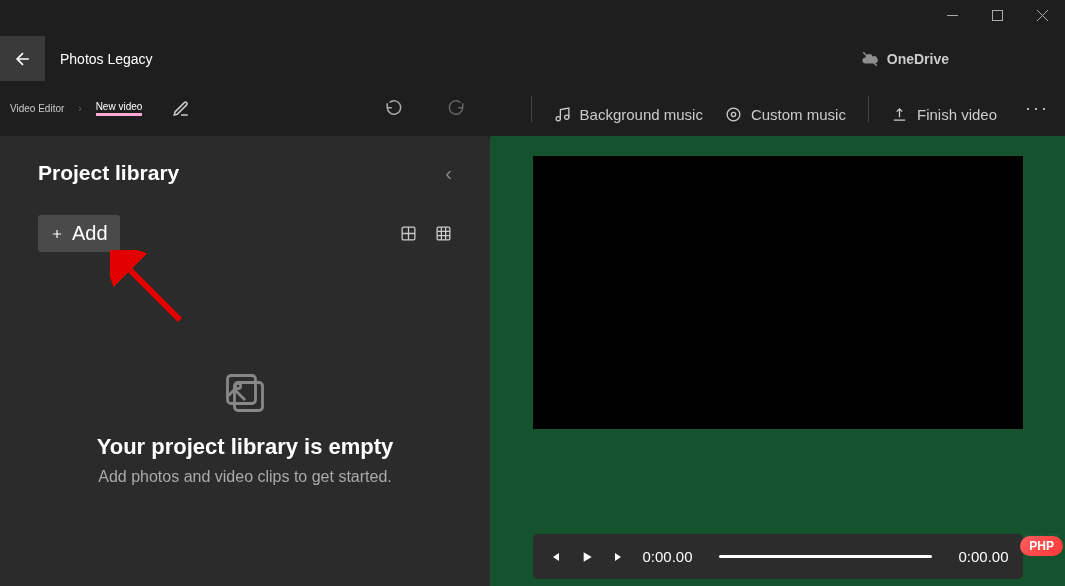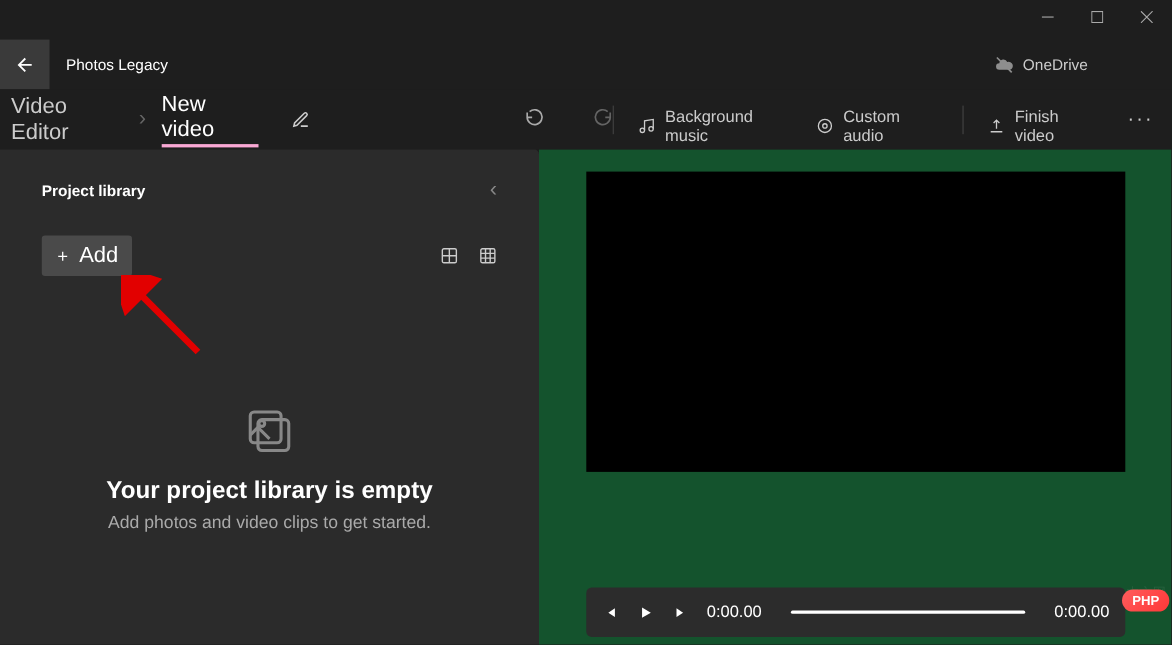--- a/index.html
+++ b/index.html
@@ -1,41 +1,41 @@
 <!DOCTYPE html>
 <html><head>
   <meta charset="utf-8">
   <style>
     * { margin: 0; padding: 0; box-sizing: border-box; }
     body { width: 1065px; height: 586px; background: #1e1e1e; font-family: "Segoe UI", -apple-system, sans-serif; color: #fff; overflow: hidden; position: relative; }
     .titlebar { height: 45px; display: flex; align-items: center; background: #1e1e1e; margin-top: 36px; }
     .back-btn { width: 45px; height: 45px; display: flex; align-items: center; justify-content: center; background: #3a3a3a; cursor: pointer; }
     .back-btn svg { width: 20px; height: 20px; }
     .app-title { margin-left: 15px; font-size: 14px; color: #fff; }
-    .onedrive-section { margin-left: auto; display: flex; align-items: center; gap: 8px; padding-right: 76px; color: #ccc; font-size: 14px; }
+    .onedrive-section { margin-left: auto; display: flex; align-items: center; gap: 8px; padding-right: 116px; color: #ccc; font-size: 14px; font-weight: bold; }
     .cloud-icon { width: 18px; height: 18px; opacity: 0.8; }
     .win-controls { position: absolute; right: 0; top: 0; display: flex; }
     .win-btn { width: 45px; height: 30px; display: flex; align-items: center; justify-content: center; color: #aaa; cursor: pointer; font-size: 11px; }
     .toolbar { height: 55px; display: flex; align-items: center; padding: 0 10px; background: #1e1e1e; border-bottom: 0; }
-    .breadcrumb { display: flex; align-items: center; gap: 14px; color: #ccc; font-size: 20px; }
+    .breadcrumb { display: flex; align-items: center; gap: 14px; color: #ccc; font-size: 10px; }
     .breadcrumb-sep { color: #666; }
     .project-name { color: #fff; border-bottom: 3px solid #f9a8d4; padding-bottom: 1px; }
     .edit-icon { margin-left: 16px; width: 18px; height: 18px; color: #ccc; cursor: pointer; }
     .toolbar-center { margin-left: 195px; display: flex; gap: 44px; }
     .toolbar-btn { color: #aaa; cursor: pointer; }
     .toolbar-btn svg { width: 18px; height: 18px; }
     .toolbar-right { margin-left: auto; display: flex; align-items: center; gap: 22px; }
     .tool-action { display: flex; align-items: center; gap: 9px; color: #ccc; font-size: 15px; cursor: pointer; margin-top: 12px; }
     .tool-action svg { width: 17px; height: 17px; }
     .divider { width: 1px; height: 26px; background: #444; }
     .more-btn { font-size: 18px; letter-spacing: 2px; color: #ccc; cursor: pointer; padding: 0 6px; }
     .main { display: flex; height: calc(100% - 100px); }
     .library { width: 490px; background: #2b2b2b; padding: 25px 38px; position: relative; border-radius: 0 4px 4px 0; }
     .library-header { display: flex; align-items: center; }
-    .library-title { font-size: 14px; font-weight: 600; }
+    .library-title { font-size: 21px; font-weight: 600; }
     .collapse-chevron { margin-left: auto; color: #888; font-size: 20px; cursor: pointer; }
     .library-actions { display: flex; align-items: center; margin-top: 30px; }
     .add-btn { display: flex; align-items: center; gap: 8px; background: #4a4a4a; border-radius: 3px; padding: 7px 12px; font-size: 20px; color: #fff; cursor: pointer; }
     .view-toggles { margin-left: auto; display: flex; gap: 18px; color: #ccc; }
     .view-toggles svg { width: 17px; height: 17px; cursor: pointer; }
     .empty-state { text-align: center; margin-top: 120px; }
     .empty-icon { display: flex; justify-content: center; margin-bottom: 20px; }
     .empty-icon svg { width: 42px; height: 42px; color: #888; }
     .empty-title { font-size: 22px; font-weight: 600; margin-bottom: 8px; }
     .empty-sub { font-size: 16px; color: #aaa; }
@@ -111,21 +111,21 @@
           <circle cx="6" cy="18" r="3"></circle>
           <circle cx="18" cy="16" r="3"></circle>
         </svg>
       <span>Background music</span>
     </div>
     <div class="tool-action">
       <svg viewBox="0 0 24 24" fill="none" stroke="currentColor" stroke-width="1.8">
           <circle cx="12" cy="12" r="3"></circle>
           <circle cx="12" cy="12" r="9"></circle>
         </svg>
-      <span>Custom audio</span>
+      <span>Custom music</span>
     </div>
     <div class="divider"></div>
     <div class="tool-action">
       <svg viewBox="0 0 24 24" fill="none" stroke="currentColor" stroke-width="1.8">
           <path d="M4 20h16M12 4v12M8 8l4-4 4 4"></path>
         </svg>
       <span>Finish video</span>
     </div>
     <div class="more-btn">···</div>
   </div>

